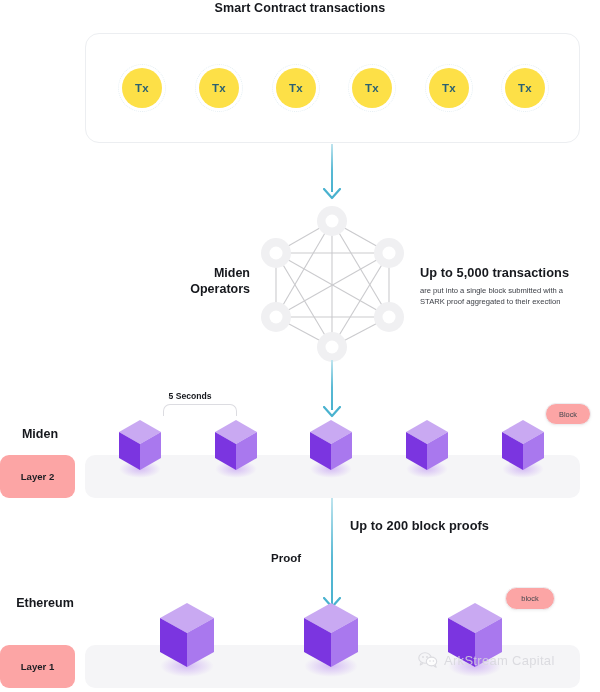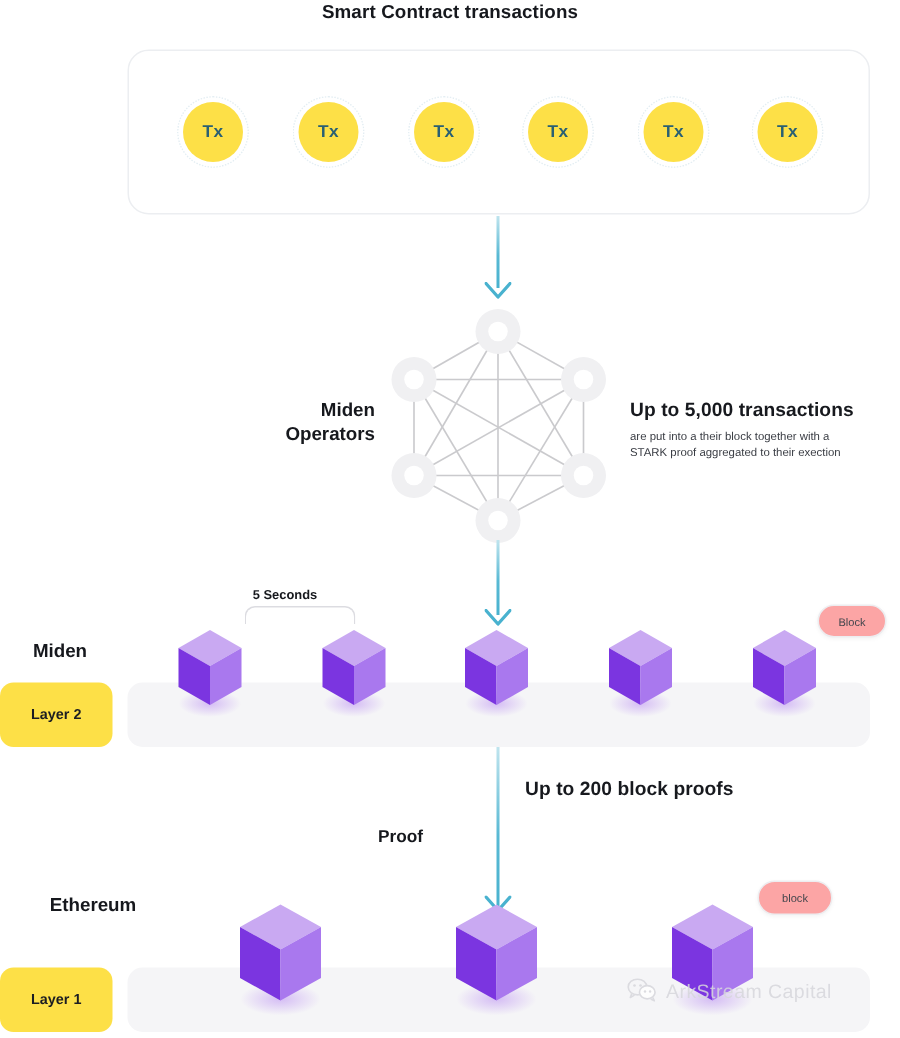--- a/index.html
+++ b/index.html
@@ -65,21 +65,21 @@
     font-size: 7.6px; font-weight: 400; color: #3a3d44; line-height: 11px;
     margin-top: 4px;
   }
 
   
   .band {
     background: #f5f5f7; border-radius: 10px;
   }
   .layer-chip {
     left: 0; width: 75px; height: 43px;
-    background: #fde047; border-radius: 9px;
+    background: #fca5a5; border-radius: 9px;
     display: flex; align-items: center; justify-content: center;
     font-size: 9.6px; font-weight: 700; color: #1b1d22;
   }
   .chain-label {
     left: 0; width: 80px; text-align: center;
     font-size: 12.5px; font-weight: 700; color: #16181d;
   }
   #eth-label { width: 90px; }
 
   
@@ -104,21 +104,21 @@
     font-size: 8.6px; font-weight: 700; color: #16181d;
   }
   #sec-bracket {
     left: 163px; top: 404px; width: 74px; height: 12px;
     border: 1px solid #dcdce1; border-bottom: none;
     border-radius: 7px 7px 0 0;
   }
 
   
   #proof-label {
-    left: 252px; top: 552px; width: 68px; text-align: left;
+    left: 252px; top: 552px; width: 68px; text-align: center;
     font-size: 11.5px; font-weight: 700; color: #16181d;
   }
 
   
   #watermark {
     left: 418px; top: 652px; display: flex; align-items: center; gap: 6px;
     opacity: .85;
   }
   #watermark-text {
     font-size: 13px; color: #d7d7dc; font-weight: 400; letter-spacing: .3px;
@@ -198,21 +198,21 @@
       <circle cx="139" cy="114" r="15" fill="#f0f0f2"></circle>
         <circle cx="139" cy="114" r="6.5" fill="#ffffff"></circle>
       <circle cx="82" cy="144" r="15" fill="#f0f0f2"></circle>
         <circle cx="82" cy="144" r="6.5" fill="#ffffff"></circle>
     </g>
   </svg>
 
   <div class="abs" style="left:420px; top:265px; width:165px;">
     <div class="callout-h">Up to 5,000 transactions</div>
     <div class="callout-p">
-      <div>are put into a their block together with a</div>
+      <div>are put into a single block submitted with a</div>
       <div>STARK proof aggregated to their exection</div>
     </div>
   </div>
 
   <div class="abs arrow-line" style="left:331px; top:360px; height:50px;"></div>
   <svg class="abs arrow-head" style="left:323px; top:406px;" viewBox="0 0 18 12">
     <path d="M1 1 L9 10 L17 1" fill="none" stroke="#49b2cf" stroke-width="2.2" stroke-linecap="round" stroke-linejoin="round"></path>
   </svg>
 
   <div class="abs" id="sec-label">5 Seconds</div>
@@ -274,21 +274,21 @@
   <svg class="abs arrow-head" style="left:323px; top:597px;" viewBox="0 0 18 12">
     <path d="M1 1 L9 10 L17 1" fill="none" stroke="#49b2cf" stroke-width="2.2" stroke-linecap="round" stroke-linejoin="round"></path>
   </svg>
 
   <div class="abs" id="proof-label">Proof</div>
 
   <div class="abs" style="left:350px; top:518px; width:200px;">
     <div class="callout-h">Up to 200 block proofs</div>
   </div>
 
-  <div class="abs chain-label" id="eth-label" style="top:596px;margin-left:17px;">Ethereum</div>
+  <div class="abs chain-label" id="eth-label" style="top:596px;">Ethereum</div>
   <div class="abs layer-chip" style="top:645px;">
     <span>Layer 1</span>
   </div>
 
   <div class="abs band" style="left:85px; top:645px; width:495px; height:43px;"></div>
 
   <div class="abs badge" style="left:505px; top:587px; width:50px; height:23px;">
     <span>block</span>
   </div>
 

